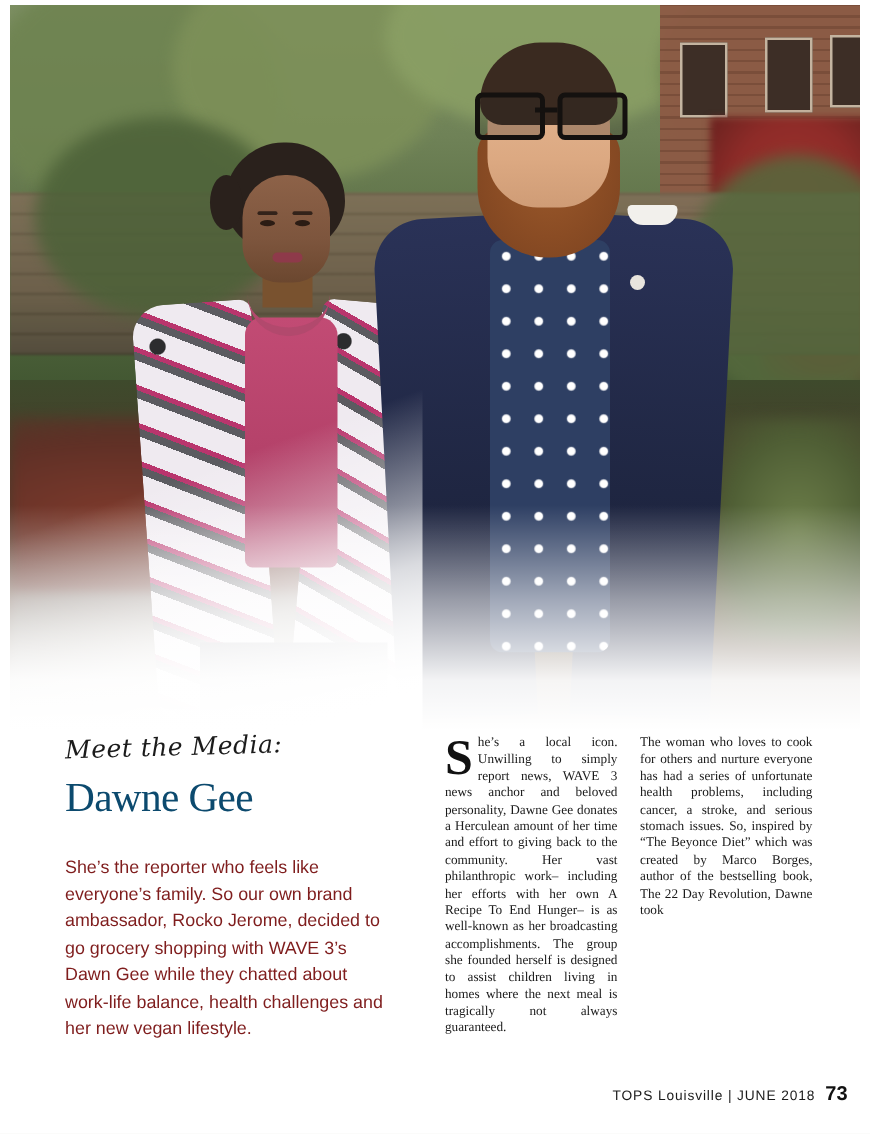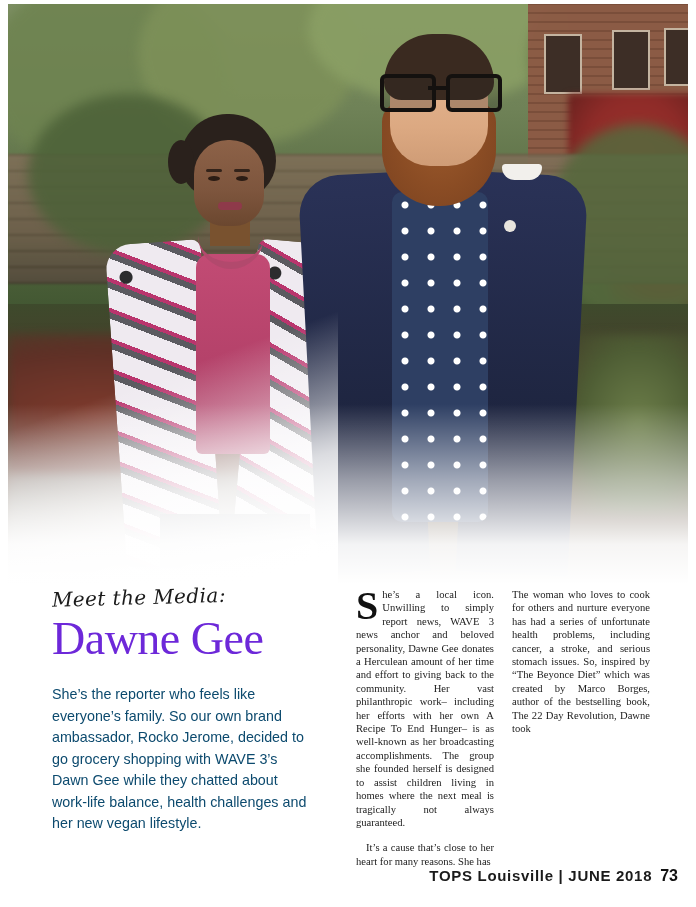--- a/index.html
+++ b/index.html
@@ -256,31 +256,31 @@
     font-family: "DejaVu Serif", serif;
     font-style: italic;
     font-size: 20px;
     color: #1b1b1b;
     letter-spacing: .4px;
     transform: rotate(-1.6deg);
     margin-bottom: 6px;
   }
   .headline {
     font-family: "Liberation Serif", serif;
-    font-size: 46px;
+    font-size: 33px;
     line-height: 50px;
-    color: #6d28d9;
+    color: #0c4a6e;
     margin: 2px 0 20px 0;
     letter-spacing: -.5px;
   }
   .deck {
     font-family: "Liberation Sans", sans-serif;
     font-size: 14.3px;
     line-height: 21.5px;
-    color: #0c4a6e;
+    color: #7f1d1d;
     width: 258px;
   }
   .byline {
     font-family: "Liberation Sans", sans-serif;
     font-size: 8.6px;
     letter-spacing: .8px;
     line-height: 12px;
     color: #1b1b1b;
     font-weight: bold;
     margin-top: 16px;
@@ -314,24 +314,24 @@
   .footer {
     position: absolute;
     right: 18px;
     bottom: 22px;
     display: flex;
     align-items: baseline;
     gap: 8px;
     font-family: "Liberation Sans", sans-serif;
   }
   .footer .mag {
-    font-size: 15px;
+    font-size: 11px;
     letter-spacing: .7px;
     color: #1a1a1a;
-    font-weight: bold;
+    font-weight: normal;
   }
   .footer .pageno {
     font-size: 16px;
     font-weight: bold;
     color: #111;
   }
 </style>
 </head>
 <body>
 
@@ -408,21 +408,20 @@
     <div class="left-col">
       <div class="kicker">Meet the Media:</div>
       <div class="headline">Dawne Gee</div>
       <div class="deck">She’s the reporter who feels like everyone’s family. So our own brand ambassador, Rocko Jerome, decided to go grocery shopping with  WAVE 3’s Dawn Gee while they chatted about work-life balance, health challenges and her new vegan lifestyle.</div>
       <div class="byline">
       </div>
     </div>
 
     <div class="col col-2">
       <p><span class="dropcap">S</span><span>he’s a local icon. Unwilling to simply report news, WAVE 3 news anchor and beloved personality, Dawne Gee donates a Herculean amount of her time and effort to giving back to the community. Her vast philanthropic work– including her efforts with her own A Recipe To End Hunger– is as well-known as her broadcasting accomplishments. The group she founded herself is designed to assist children living in homes where the next meal is tragically not always guaranteed.</span></p>
-      <p>It’s a cause that’s close to her heart for many reasons. She has</p>
     </div>
 
     <div class="col col-3">
       <p>The woman who loves to cook for others and nurture everyone has had a series of unfortunate health problems, including cancer, a stroke, and serious stomach issues. So, inspired by “The Beyonce Diet” which was created by Marco Borges, author of the bestselling book, The 22 Day Revolution, Dawne took</p>
     </div>
 
     <div class="footer">
       <span class="mag">TOPS Louisville  |  JUNE 2018</span>
       <span class="pageno">73</span>
     </div>

